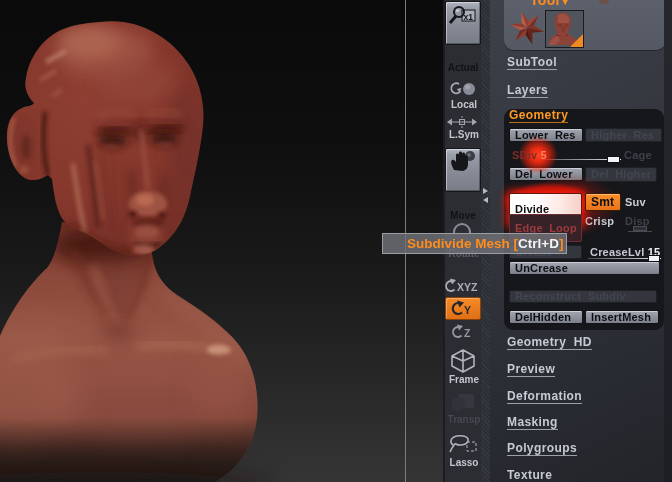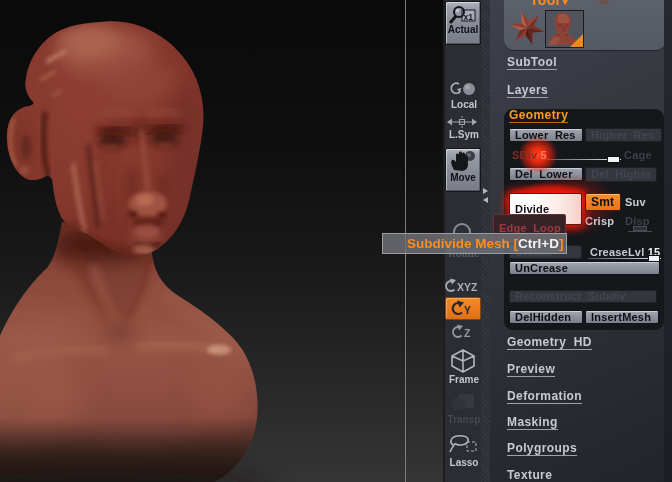--- a/index.html
+++ b/index.html
@@ -10,21 +10,21 @@
 #vline{position:absolute;left:405px;top:0;width:1px;height:482px;background:#7d7d7d;}
 
 #tbar{position:absolute;left:443px;top:0;width:38px;height:482px;background:#2b2d32;}
 #tbar .gap{position:absolute;left:0;top:0;width:2px;height:482px;background:#1b1d20;}
 .tbtn{position:absolute;left:2px;width:36px;height:44px;border-radius:2px;
   background:linear-gradient(180deg,#b0b5c0 0%,#989da8 15%,#868b96 55%,#787c87 100%);
   border:1px solid #14161a;box-sizing:border-box;
   box-shadow:inset 1px 1px 0 rgba(255,255,255,.45),inset -1px -1px 0 rgba(0,0,0,.3);}
 .tbl{position:absolute;width:40px;left:1px;text-align:center;font-weight:bold;font-size:10px;
   color:#c3c7cd;letter-spacing:0px;}
-.tbld{color:#101216;}
+.tbld{color:#101216;margin-top:38px;}
 
 #panel{position:absolute;left:481px;top:0;width:191px;height:482px;
   background:linear-gradient(155deg,#3e414a 0%,#34373e 35%,#2a2d34 70%,#222429 100%);}
 #gutter{position:absolute;left:0px;top:0;width:9px;height:482px;
   background:repeating-linear-gradient(45deg,#363940 0 1px,#2c2f35 1px 3px);}
 #redge{position:absolute;left:664px;top:0;width:8px;height:482px;background:linear-gradient(180deg,#26282e,#1c1e23);}
 #toolbox{position:absolute;left:23px;top:-10px;width:162px;height:60px;border-radius:10px;
   background:linear-gradient(180deg,#5e626c,#555963);box-shadow:0 1px 0 #24262b;}
 .hdr{position:absolute;color:#c6cad2;font-weight:bold;font-size:12px;letter-spacing:.4px;
   border-bottom:1px solid #9aa0a8;padding-bottom:1px;line-height:11px;}
@@ -300,21 +300,21 @@
 <div style="position:absolute;left:126px;top:156px;width:13px;height:7px;background:#f0f3f7;border:1px solid #0d0e12;box-sizing:border-box"></div>
 <div class="lbl" style="left:143px;top:149px;color:#3d4049">Cage</div>
 <div class="btn" style="left:28px;top:167px;width:74px;height:14px">Del&nbsp; Lower</div>
 <div class="btn dis" style="left:104px;top:167px;width:72px;height:15px">Del&nbsp; Higher</div>
 <div class="glow" style="left:22px;top:163px;width:132px;height:84px;background:radial-gradient(ellipse closest-side,rgba(255,20,5,.55),rgba(255,20,5,0) 75%)"></div>
 <div class="glow" style="left:10px;top:178px;width:114px;height:47px;background:radial-gradient(ellipse closest-side,rgba(255,25,8,.95),rgba(255,25,8,.55) 60%,rgba(255,25,8,0) 82%);z-index:2"></div>
 <div class="btn" style="left:28px;top:193px;width:73px;height:32px;background:linear-gradient(90deg,#ffffff 30%,#fdeae6 70%,#f6cfc8);border-color:#601613;z-index:3;box-shadow:0 0 9px 3px rgba(255,25,8,.85)">Divide</div>
 <div class="btn" style="left:104px;top:193px;width:36px;height:18px;background:linear-gradient(180deg,#fb9029,#e9731a);border-color:#3a1c04;z-index:5;font-size:12px">Smt</div>
 <div class="lbl" style="left:144px;top:196px;color:#c9cdd4;z-index:5">Suv</div>
 <div class="glow" style="left:14px;top:206px;width:102px;height:30px;background:radial-gradient(ellipse closest-side,rgba(255,30,10,.3),rgba(255,30,10,0) 85%);z-index:2"></div>
-<div class="btn" style="left:12px;top:214px;width:73px;height:28px;background:#372327;border-color:#6e2b31;color:#9c3a40;z-index:3;box-shadow:none">Edge&nbsp; Loop</div>
+<div class="btn" style="left:28px;top:214px;width:73px;height:28px;background:#372327;border-color:#6e2b31;color:#9c3a40;z-index:3;box-shadow:none">Edge&nbsp; Loop</div>
 <div class="lbl" style="left:104px;top:215px;color:#c9cdd4">Crisp</div>
 <div class="lbl" style="left:144px;top:215px;color:#3c4047">Disp</div>
 <div style="position:absolute;left:147px;top:231px;width:24px;height:1px;background:#474a51"></div>
 <div style="position:absolute;left:152px;top:226px;width:14px;height:5px;background:#2c2f35;border:1px solid #4a4e55;box-sizing:border-box"></div>
 <div class="glow" style="left:33px;top:132px;width:48px;height:46px;background:radial-gradient(ellipse closest-side,rgba(255,72,32,1) 0%,rgba(255,45,16,.9) 30%,rgba(255,32,8,.45) 60%,rgba(255,30,8,0) 82%)"></div>
 <div class="btn dis" style="left:28px;top:245px;width:73px;height:14px">Crease</div>
 <div class="lbl" style="left:109px;top:246px;color:#c6cad2">CreaseLvl <span style="color:#eef1f6">15</span></div>
 <div style="position:absolute;left:107px;top:258px;width:73px;height:1px;background:linear-gradient(90deg,#4a4d53,#e8ecf2)"></div>
 <div style="position:absolute;left:167px;top:255px;width:12px;height:7px;background:#f0f3f7;border:1px solid #0d0e12;box-sizing:border-box"></div>
 <div class="btn dis" style="left:28px;top:290px;width:148px;height:13px">Reconstruct&nbsp; Subdiv</div>

